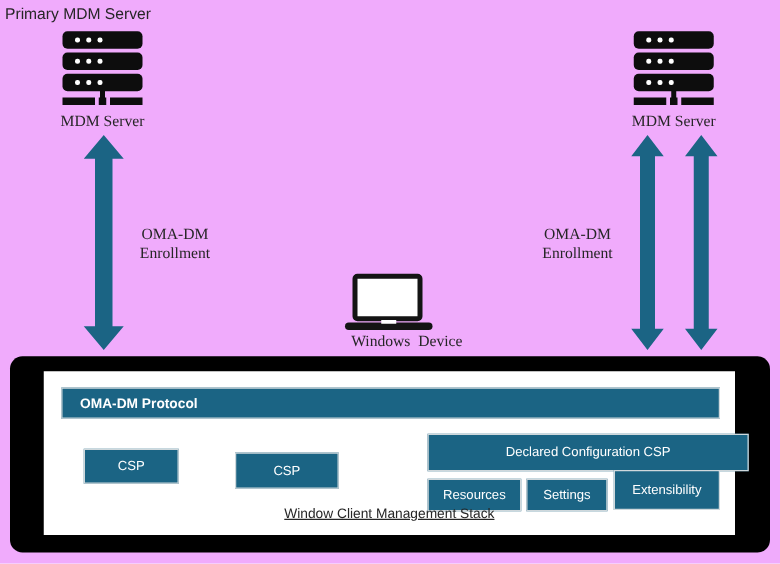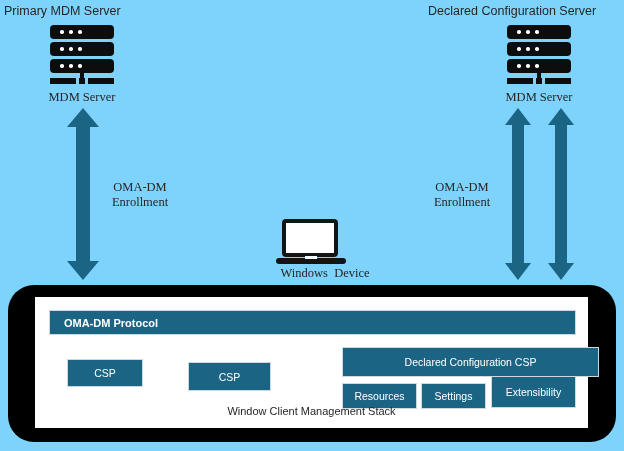--- a/index.html
+++ b/index.html
@@ -7,21 +7,21 @@
     padding: 0;
     background: #ffffff;
   }
   body {
     font-family: "Liberation Sans", sans-serif;
   }
   #canvas {
     position: relative;
     width: 624px;
     height: 451px;
-    background: #7dd3fc;
+    background: #f0abfc;
     overflow: hidden;
   }
 
   .label {
     position: absolute;
     color: #262626;
     font-size: 12.5px;
     line-height: 15px;
     white-space: pre;
   }
@@ -130,21 +130,21 @@
   .arrow svg { display: block; }
 
   
   #stack-shell {
     position: absolute;
     left: 8px;
     top: 285px;
     width: 608px;
     height: 157px;
     background: #000000;
-    border-radius: 26px;
+    border-radius: 10px;
   }
   #stack-inner {
     position: absolute;
     left: 27px;
     top: 12px;
     width: 553px;
     height: 131px;
     background: #ffffff;
   }
   .tbox {
@@ -166,20 +166,21 @@
     font-size: 11px;
   }
   #stack-caption {
     position: absolute;
     left: 0;
     top: 108px;
     width: 553px;
     text-align: center;
     color: #262626;
     font-size: 11px;
+    text-decoration: underline;
   }
 </style>
 </head>
 <body>
 
 <div id="canvas">
 
   <div class="label" style="left:4px; top:4px;">Primary MDM Server</div>
 
   <div class="server-icon" style="left:46px; top:25px;">
@@ -207,21 +208,20 @@
   <div class="label center" style="left:32px; top:90px; width:100px;">MDM Server</div>
 
   <div class="arrow" style="left:66px; top:108px;">
     <svg width="34" height="172" viewBox="0 0 34 172">
       <polygon points="17,0 33,19 24,19 24,153 33,153 17,172 1,153 10,153 10,19 1,19" fill="#1b6484"></polygon>
     </svg>
   </div>
 
   <div class="label center" style="left:85px; top:180px; width:110px;"><span>OMA-DM</span><br><span>Enrollment</span></div>
 
-  <div class="label" style="left:428px; top:4px;">Declared Configuration Server</div>
 
   <div class="server-icon" style="left:503px; top:25px;">
     <div class="bay">
       <span class="dot d1"></span>
         <span class="dot d2"></span>
         <span class="dot d3"></span>
     </div>
     <div class="bay">
       <span class="dot d1"></span>
         <span class="dot d2"></span>
@@ -253,21 +253,21 @@
   </div>
 
   <div class="label center" style="left:407px; top:180px; width:110px;"><span>OMA-DM</span><br><span>Enrollment</span></div>
 
   <div class="laptop-icon" style="left:276px; top:219px;">
     <div class="screen"></div>
     <div class="base"></div>
     <div class="notch"></div>
   </div>
 
-  <div class="label center" style="left:260px; top:266px; width:130px;">Windows  Device</div>
+  <div class="label center" style="left:240px; top:266px; width:130px;text-align:right;">Windows  Device</div>
 
   <div id="stack-shell">
     <div id="stack-inner">
 
       <div class="tbox left-align" style="left:14px; top:13px; width:527px; height:25px;">OMA-DM Protocol</div>
 
       <div class="tbox" style="left:32px; top:62px; width:76px; height:28px;">CSP</div>
 
       <div class="tbox" style="left:153px; top:65px; width:83px; height:29px;">CSP</div>
 

